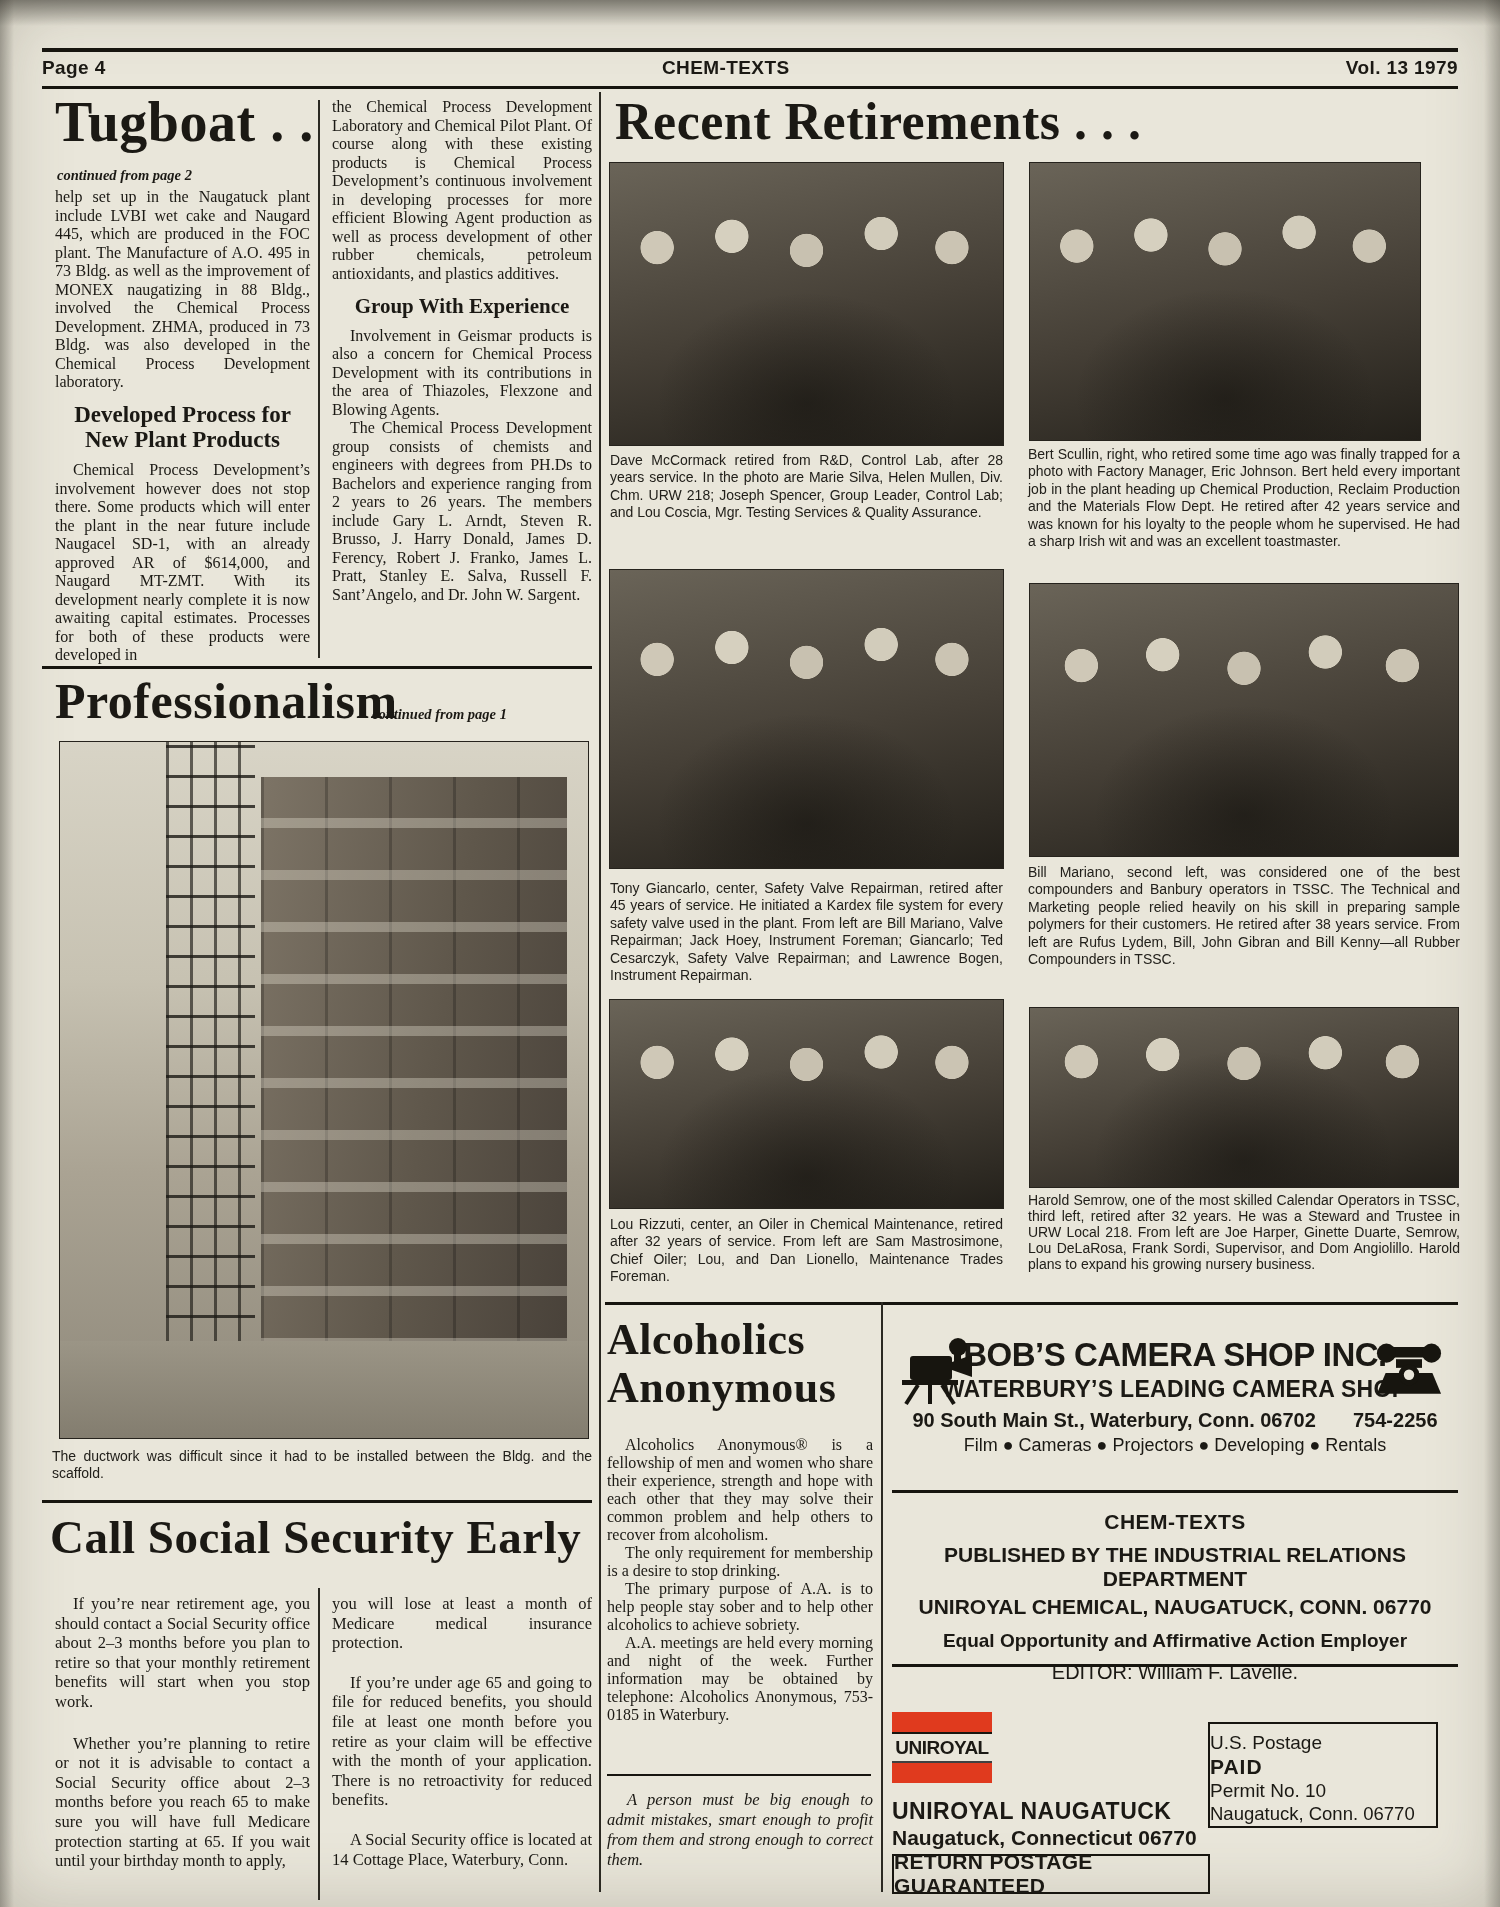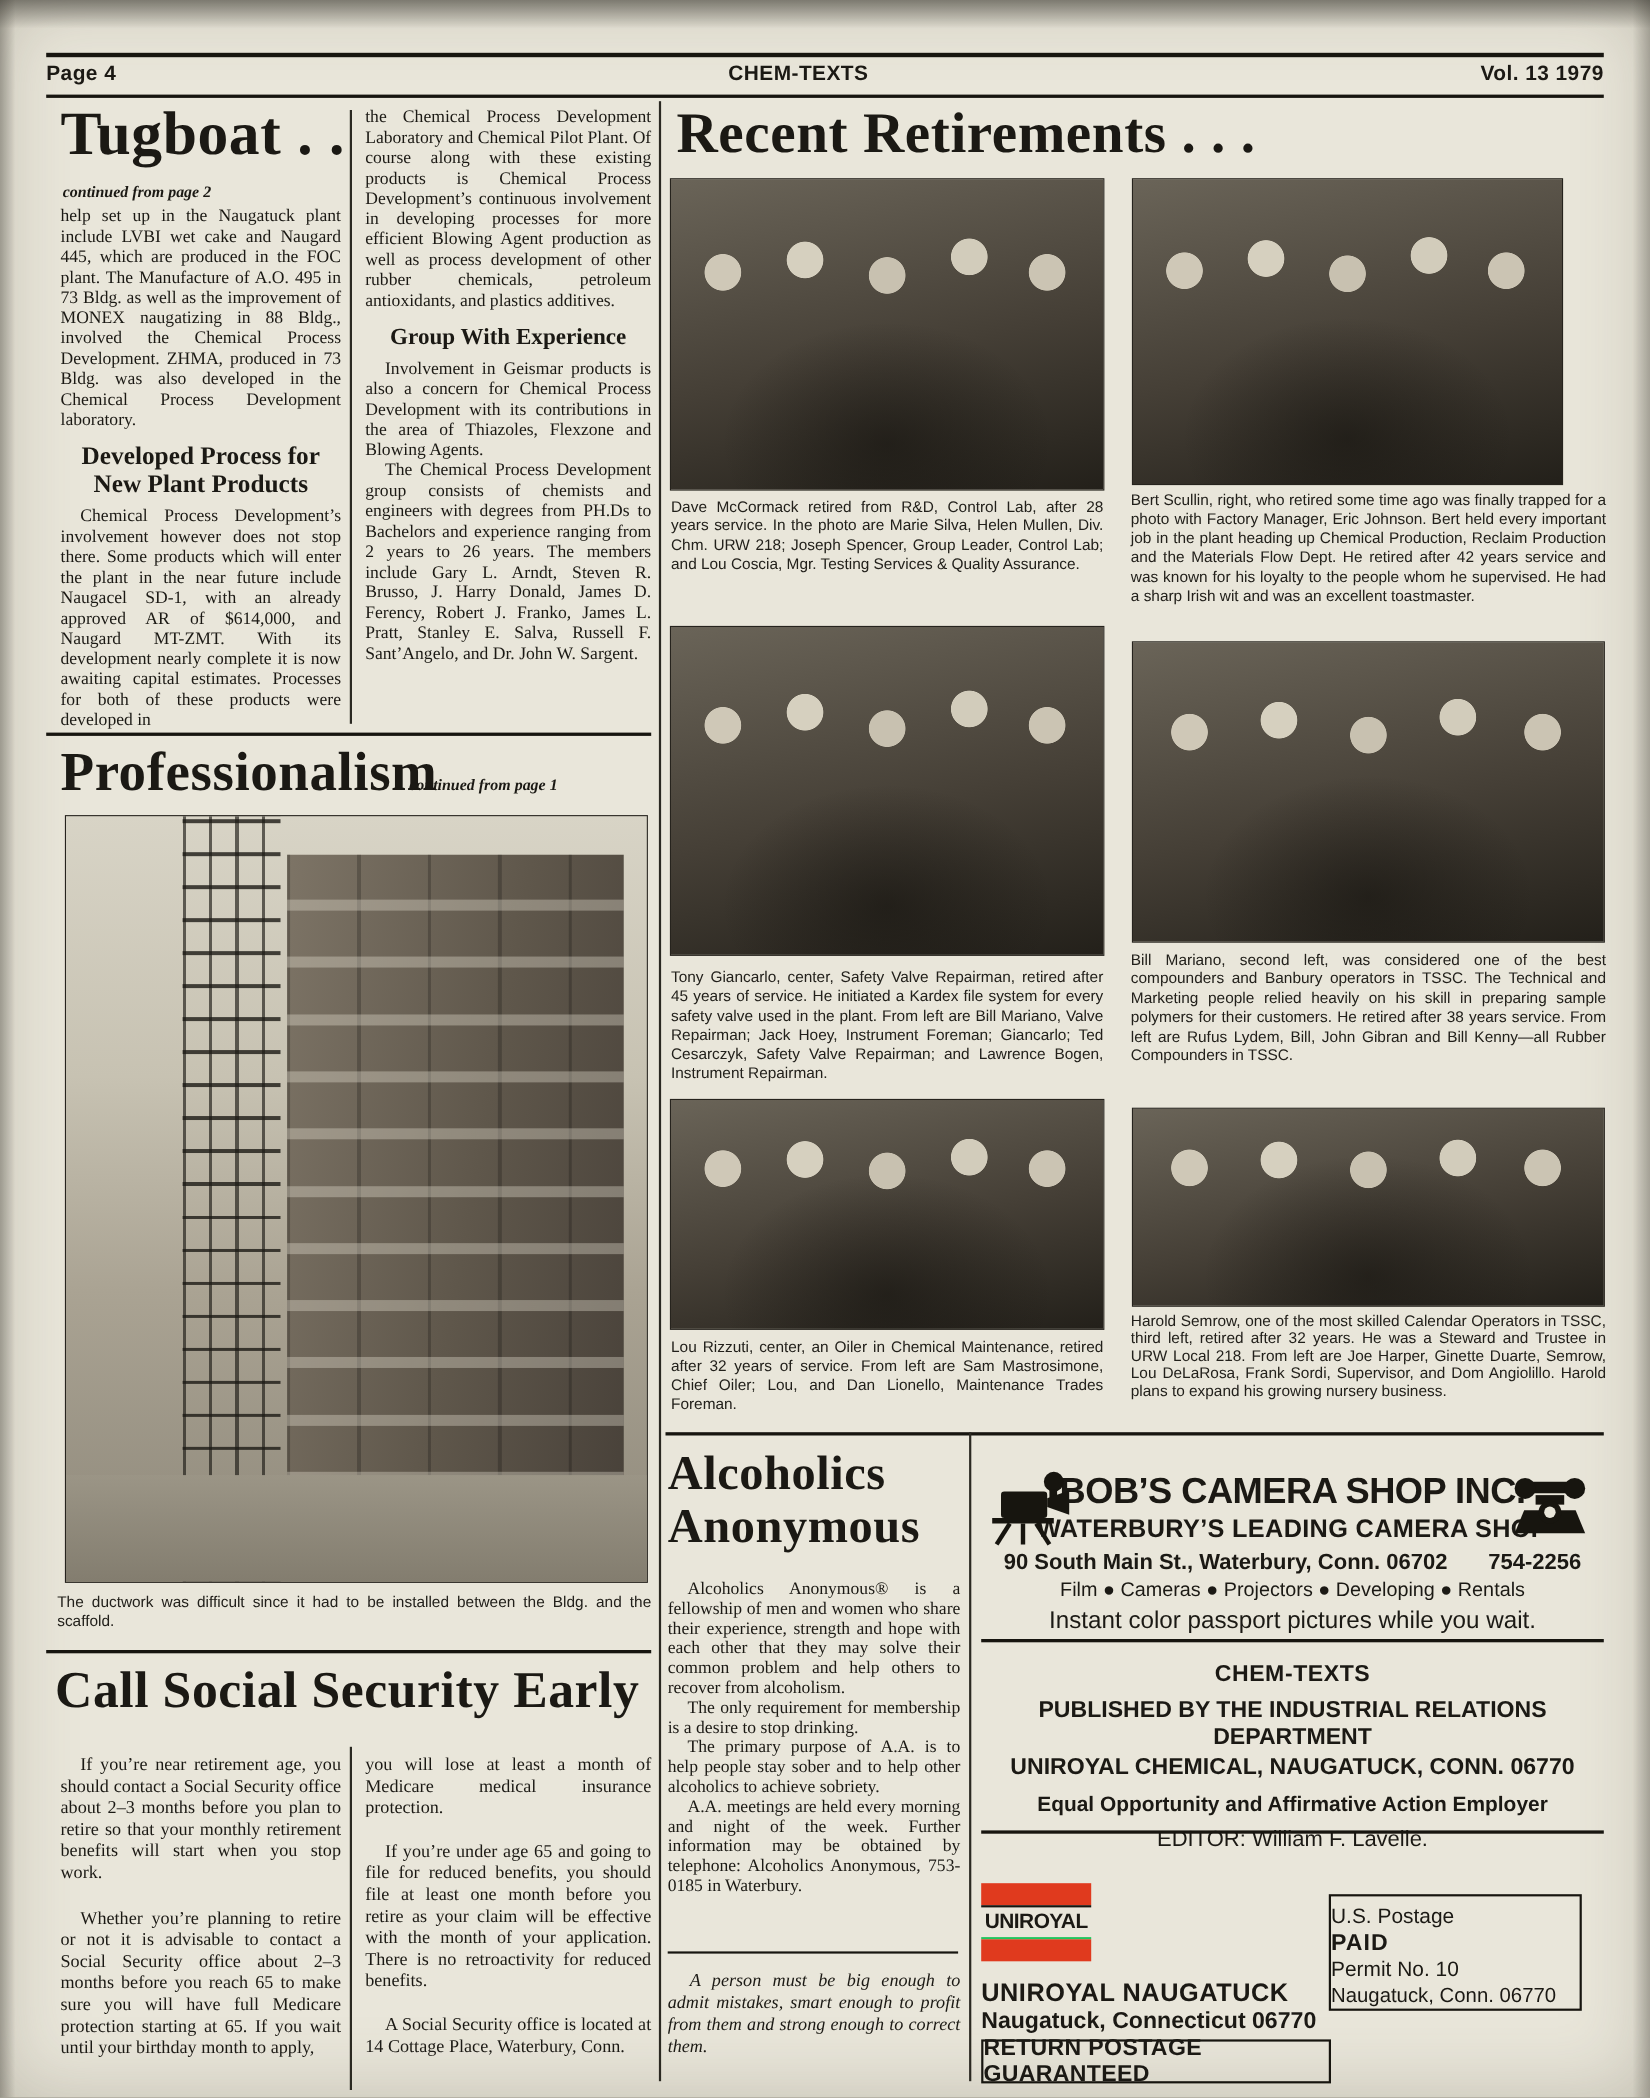--- a/index.html
+++ b/index.html
@@ -55,21 +55,21 @@
   .ad-tag{font-weight:bold;font-size:23px;letter-spacing:.3px;}
   .ad-addr{font-weight:bold;font-size:20px;}
   .ad-serv{font-size:18px;}
   .ad-pass{font-size:22px;}
   .pub{position:absolute;left:892px;top:1502px;width:566px;text-align:center;
        font-family:"Liberation Sans",sans-serif;}
   .uni-logo{position:absolute;left:892px;top:1712px;width:100px;}
   .uni-bar{height:20px;background:#e03a1e;}
   .uni-word{height:27px;display:flex;align-items:center;justify-content:center;
        font-family:"Liberation Sans",sans-serif;font-weight:bold;font-size:19px;
-       letter-spacing:-.5px;border-top:2px solid #17150f;border-bottom:2px solid #22c55e;}
+       letter-spacing:-.5px;border-top:2px solid #17150f;border-bottom:2px solid #404040;}
   .boxed{border:2px solid #17150f;}
   .quote{font-style:italic;font-size:16.5px;line-height:20px;text-align:justify;}
   .quote p{margin:0;text-indent:20px;}
 </style>
 </head>
 <body>
 
 <div class="page">
   <div class="scan-top"></div>
   <div class="scan-left"></div>
@@ -194,21 +194,20 @@
       </svg>
     </span>
     <div class="ad-title" style="margin-top:24px;">BOB’S CAMERA SHOP INC.</div>
     <div class="ad-tag" style="margin-top:2px;">WATERBURY’S LEADING CAMERA SHOP</div>
     <div class="ad-addr" style="margin-top:6px;">
       <span>90 South Main St., Waterbury, Conn. 06702</span>
       <span style="display:inline-block;width:26px;"></span>
       <span>754-2256</span>
     </div>
     <div class="ad-serv" style="margin-top:3px;">Film ● Cameras ● Projectors ● Developing ● Rentals</div>
-    <div class="ad-pass" style="margin-top:4px;">Instant color passport pictures while you wait.</div>
   </div>
 
   <div class="hrule" style="left:892px;top:1490px;width:566px;height:2.5px;"></div>
   <div class="pub">
     <div style="font-weight:bold;font-size:21px;margin-top:8px;letter-spacing:.5px;">CHEM-TEXTS</div>
     <div style="font-weight:bold;font-size:21px;margin-top:9px;">PUBLISHED BY THE INDUSTRIAL RELATIONS DEPARTMENT</div>
     <div style="font-weight:bold;font-size:21px;margin-top:4px;">UNIROYAL CHEMICAL, NAUGATUCK, CONN. 06770</div>
     <div style="font-weight:bold;font-size:19px;margin-top:11px;">Equal Opportunity and Affirmative Action Employer</div>
     <div style="font-size:20px;margin-top:9px;">EDITOR: William F. Lavelle.</div>
   </div>

